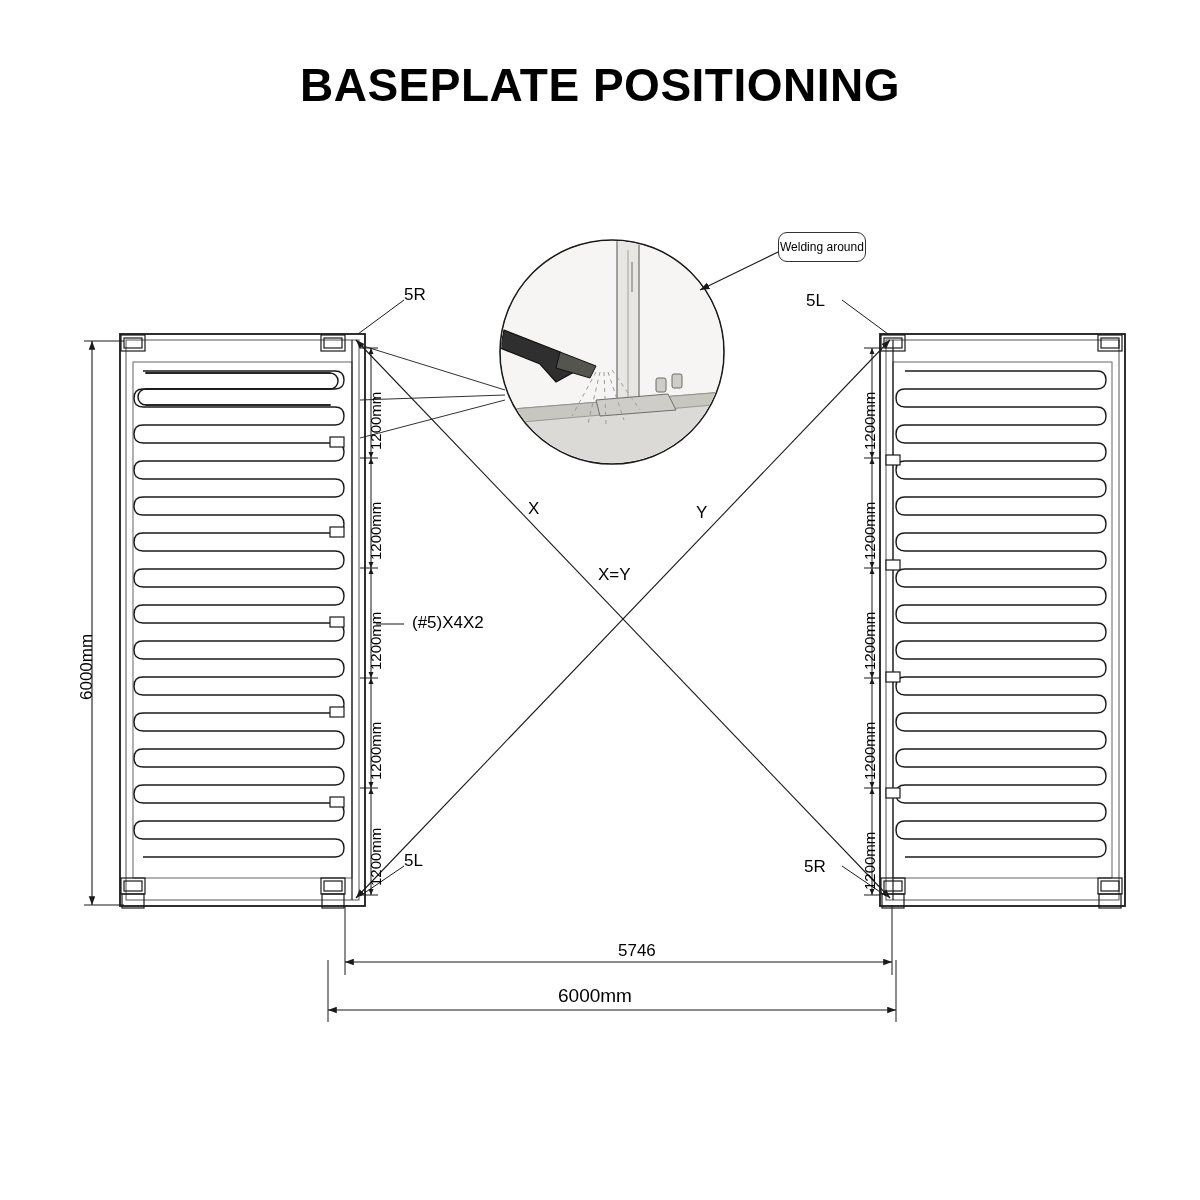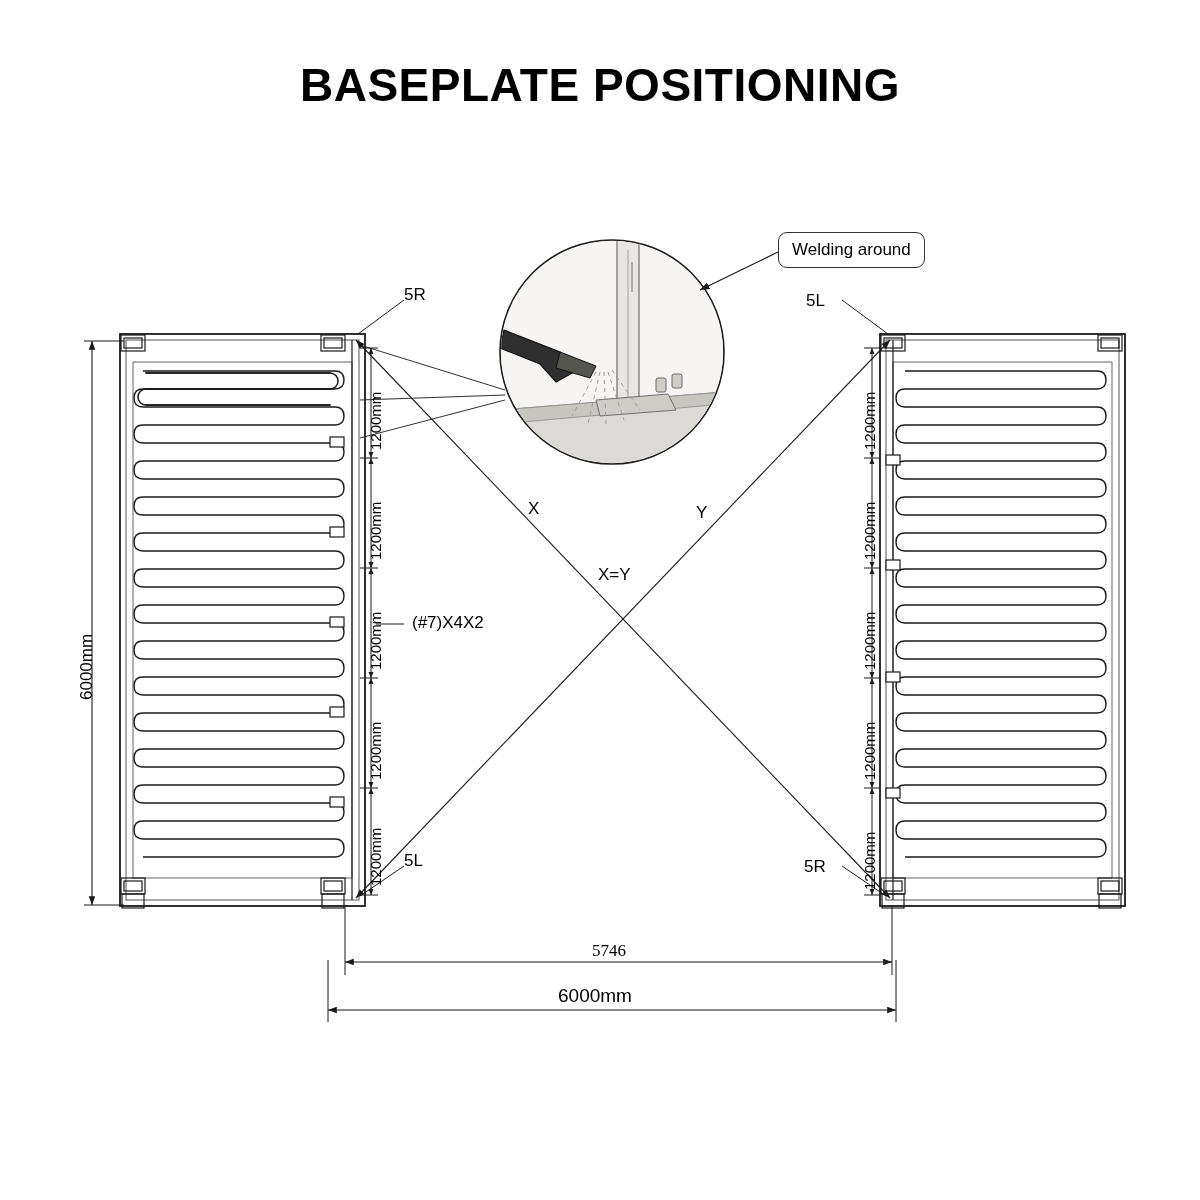--- a/index.html
+++ b/index.html
@@ -45,22 +45,22 @@
   .lbl.small { font-size: 15px; }
   .rot {
     transform-origin: left top;
     transform: rotate(-90deg);
   }
   .callout {
     position: absolute;
     border: 1.6px solid #333;
     border-radius: 9px;
     background: #fff;
-    padding: 7px 13px;
-    font-size: 17px;
+    padding: 7px 1px;
+    font-size: 12px;
     white-space: nowrap;
   }
 </style>
 </head>
 <body>
 
 <div class="stage">
 
   <div id="page-title">BASEPLATE POSITIONING</div>
 
@@ -263,34 +263,34 @@
 
   <div class="lbl" style="left:404px; top:286px;">5R</div>
   <div class="lbl" style="left:404px; top:852px;">5L</div>
   <div class="lbl" style="left:806px; top:292px;">5L</div>
   <div class="lbl" style="left:804px; top:858px;">5R</div>
 
   <div class="lbl" style="left:528px; top:500px;">X</div>
   <div class="lbl" style="left:696px; top:504px;">Y</div>
   <div class="lbl" style="left:598px; top:566px;text-align:center;">X=Y</div>
 
-  <div class="lbl" style="left:412px; top:614px;">(#7)X4X2</div>
+  <div class="lbl" style="left:412px; top:614px;">(#5)X4X2</div>
 
   <div class="lbl rot" style="left:78px; top:700px;">6000mm</div>
 
   <div class="lbl small rot" style="left:368px; top:450px;">1200mm</div>
   <div class="lbl small rot" style="left:368px; top:560px;">1200mm</div>
   <div class="lbl small rot" style="left:368px; top:670px;">1200mm</div>
   <div class="lbl small rot" style="left:368px; top:780px;">1200mm</div>
   <div class="lbl small rot" style="left:368px; top:886px;">1200mm</div>
 
   <div class="lbl small rot" style="left:862px; top:450px;">1200mm</div>
   <div class="lbl small rot" style="left:862px; top:560px;">1200mm</div>
   <div class="lbl small rot" style="left:862px; top:670px;">1200mm</div>
   <div class="lbl small rot" style="left:862px; top:780px;">1200mm</div>
   <div class="lbl small rot" style="left:862px; top:890px;">1200mm</div>
 
-  <div class="lbl" style="left:592px; top:942px;font-family:Liberation Serif, serif;">5746</div>
+  <div class="lbl" style="left:618px; top:942px;">5746</div>
   <div class="lbl" style="left:558px; top:986px; font-size:19px;">6000mm</div>
 
   <div class="callout" style="left:778px; top:232px;">Welding around</div>
 
 </div>
 
 </body></html>

